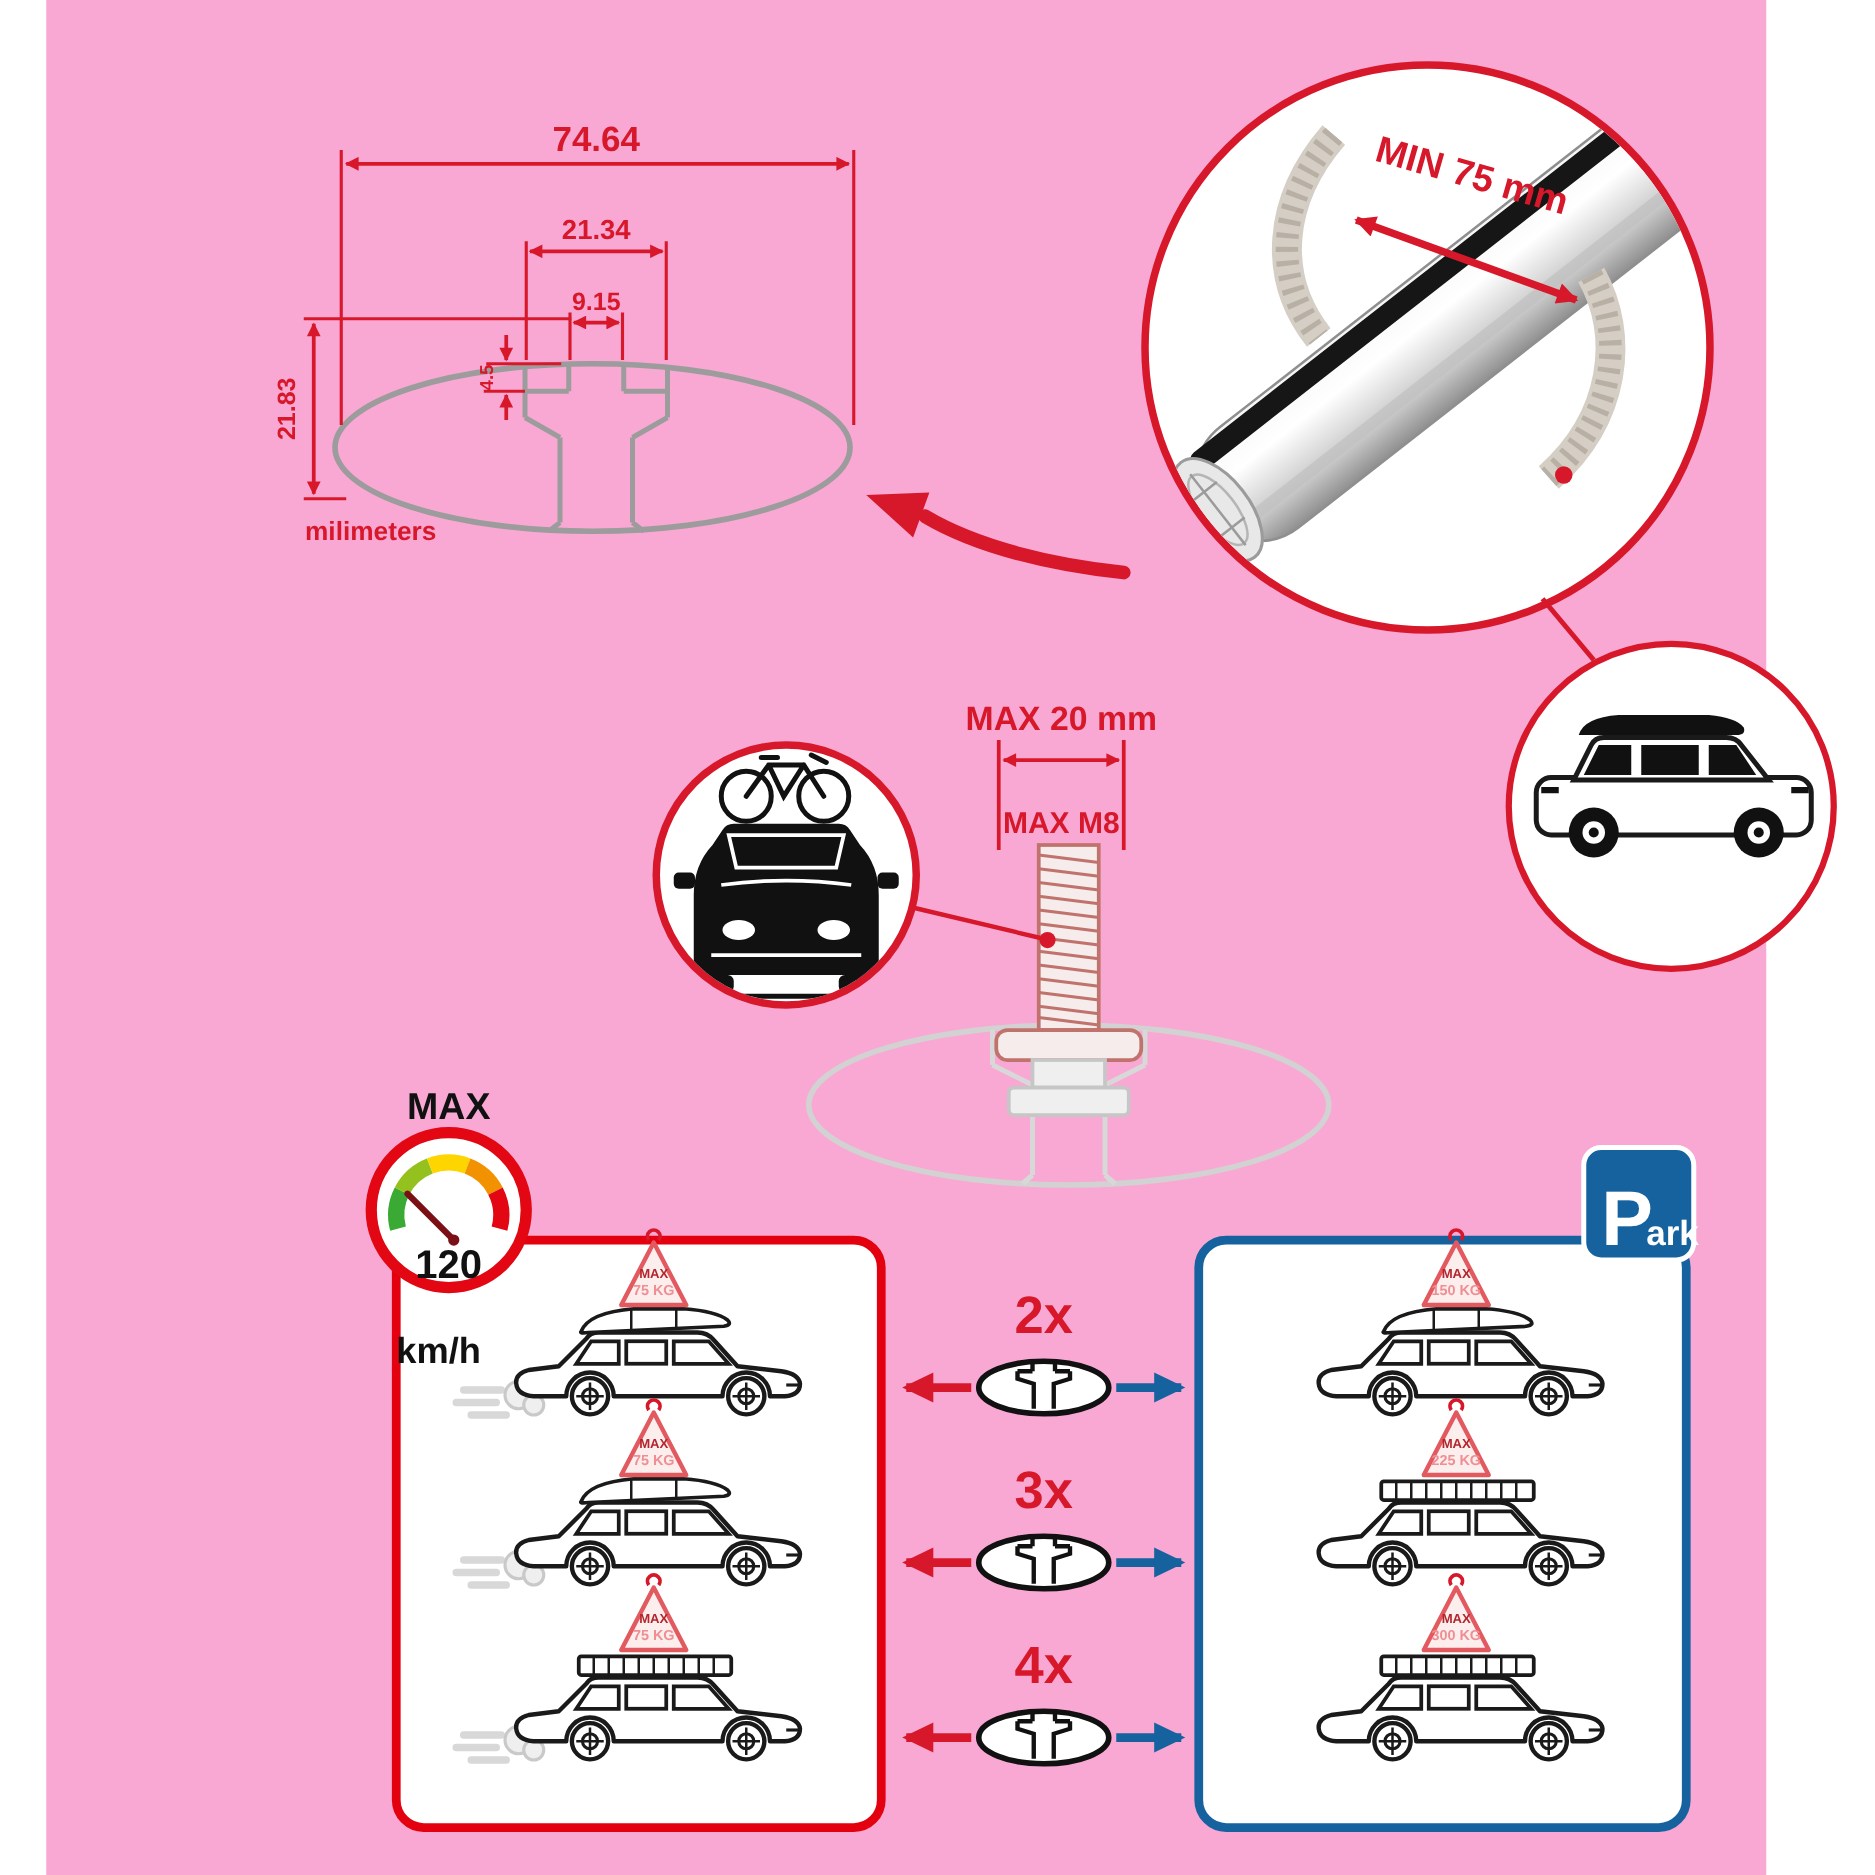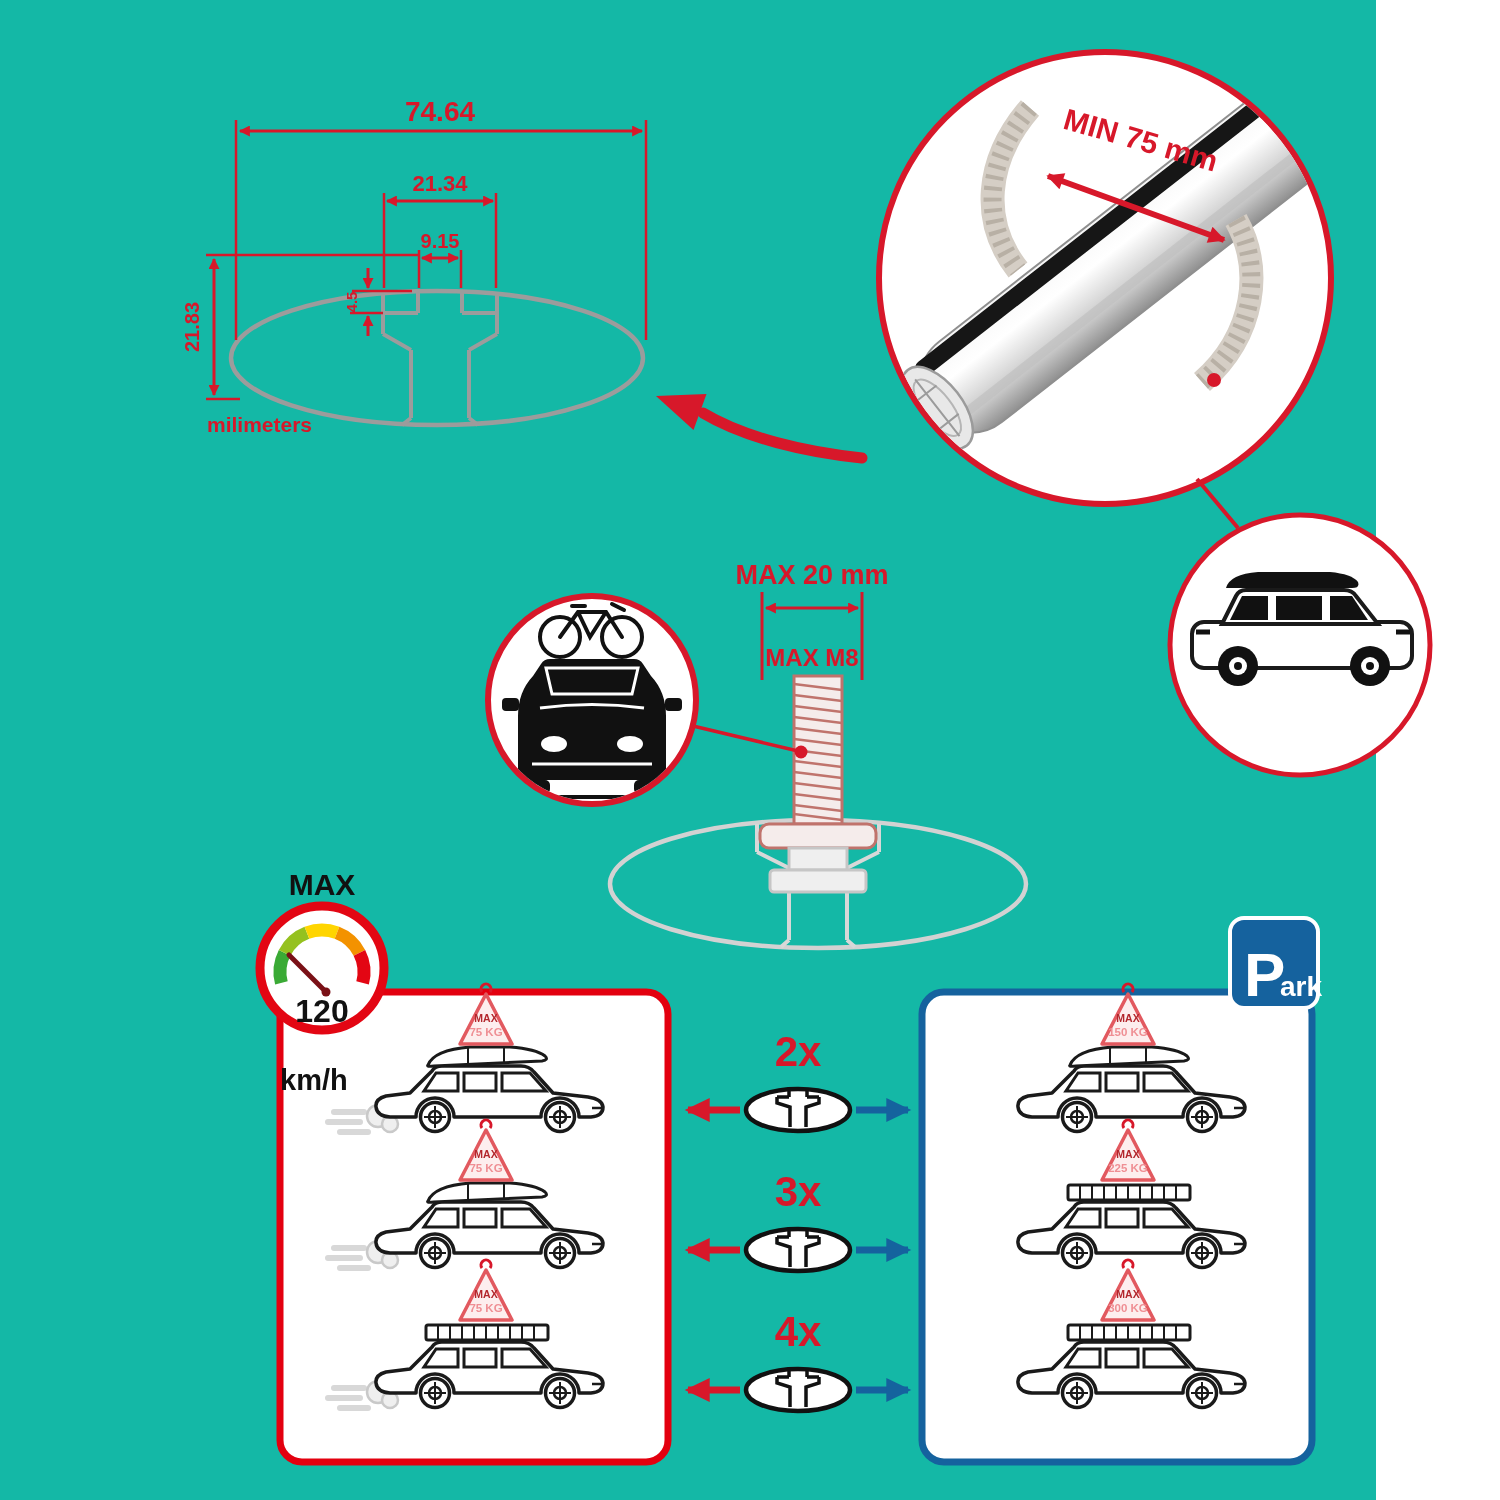--- a/index.html
+++ b/index.html
@@ -1,16 +1,16 @@
 <!DOCTYPE html>
 <html><head>
 <meta charset="utf-8">
 <style>
   html,body{margin:0;padding:0;background:#fff;}
-  .page{width:1376px;height:1500px;position:relative;background:#14b8a6;}
+  .page{width:1376px;height:1500px;position:relative;background:#f9a8d4;margin-left:37px;}
   svg{display:block;}
   text{font-family:"Liberation Sans",sans-serif;}
   .dim{fill:#d7182a;font-weight:bold;}
   .blk{fill:#111;font-weight:bold;}
   .flagmax{fill:#b3262c;font-weight:bold;}
   .flagval{fill:#ef8f94;font-weight:bold;}
   .count{fill:#d7182a;font-weight:bold;}
   .white{fill:#fff;font-weight:bold;}
 </style>
 </head>

